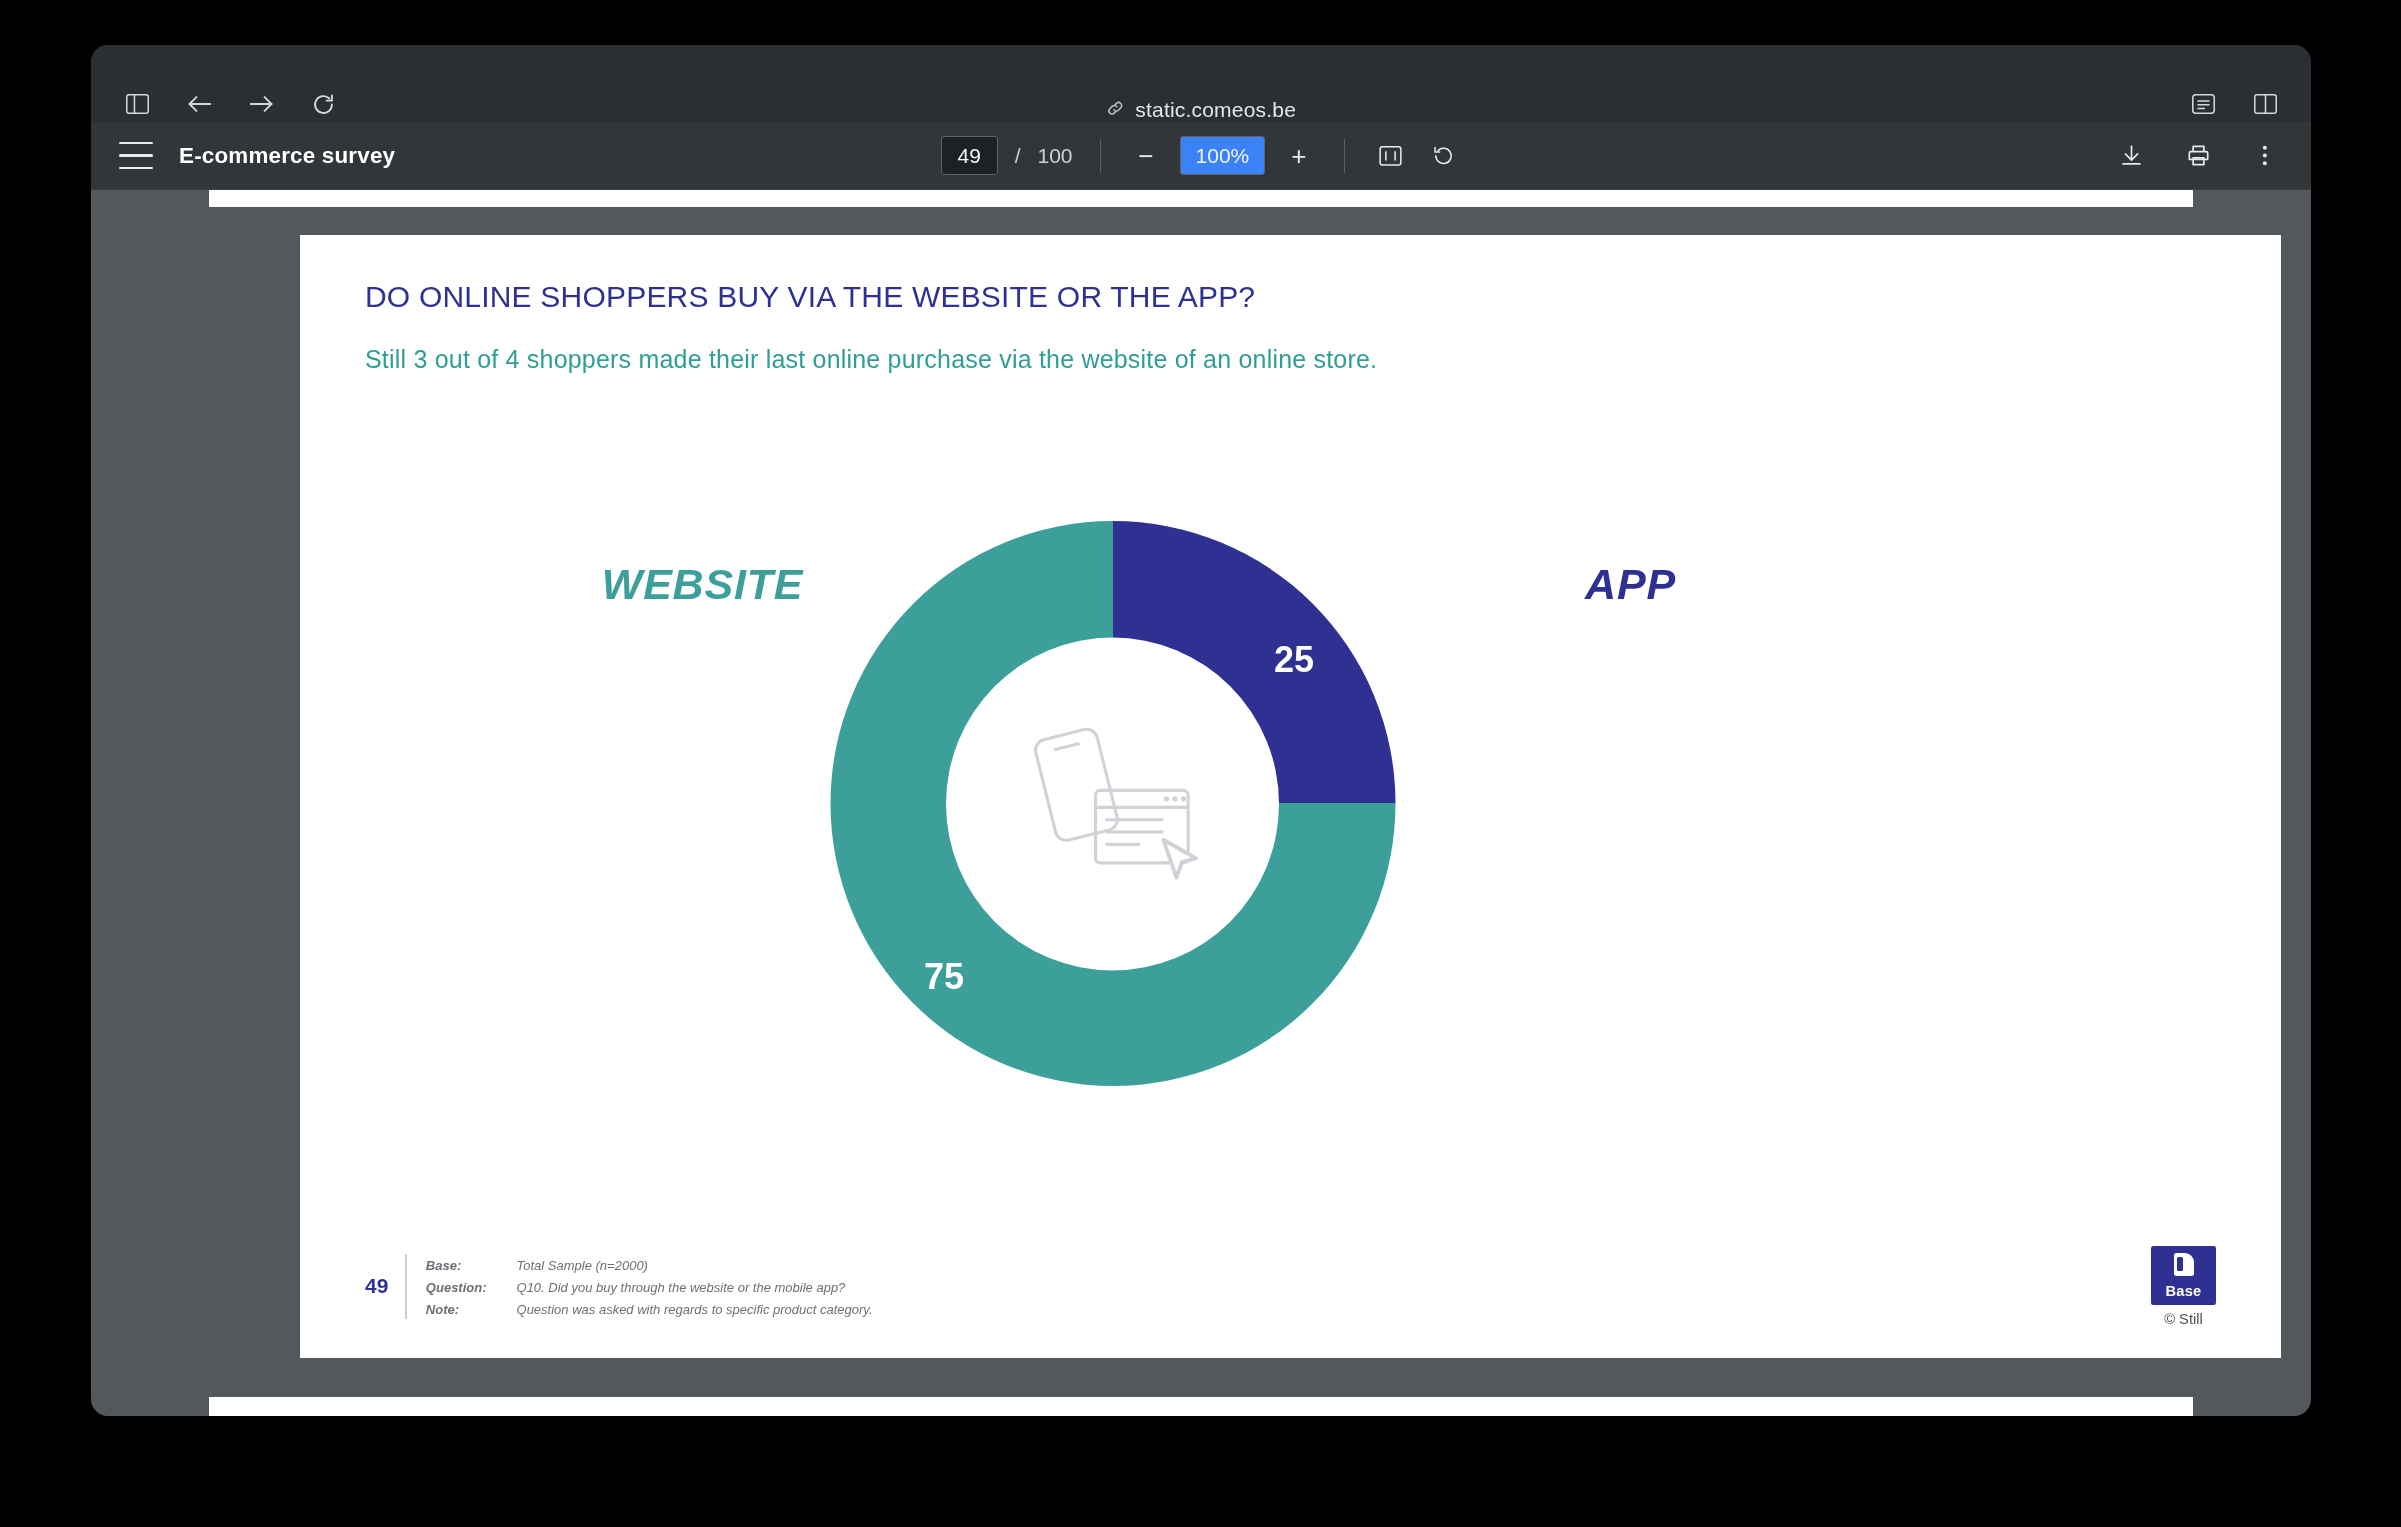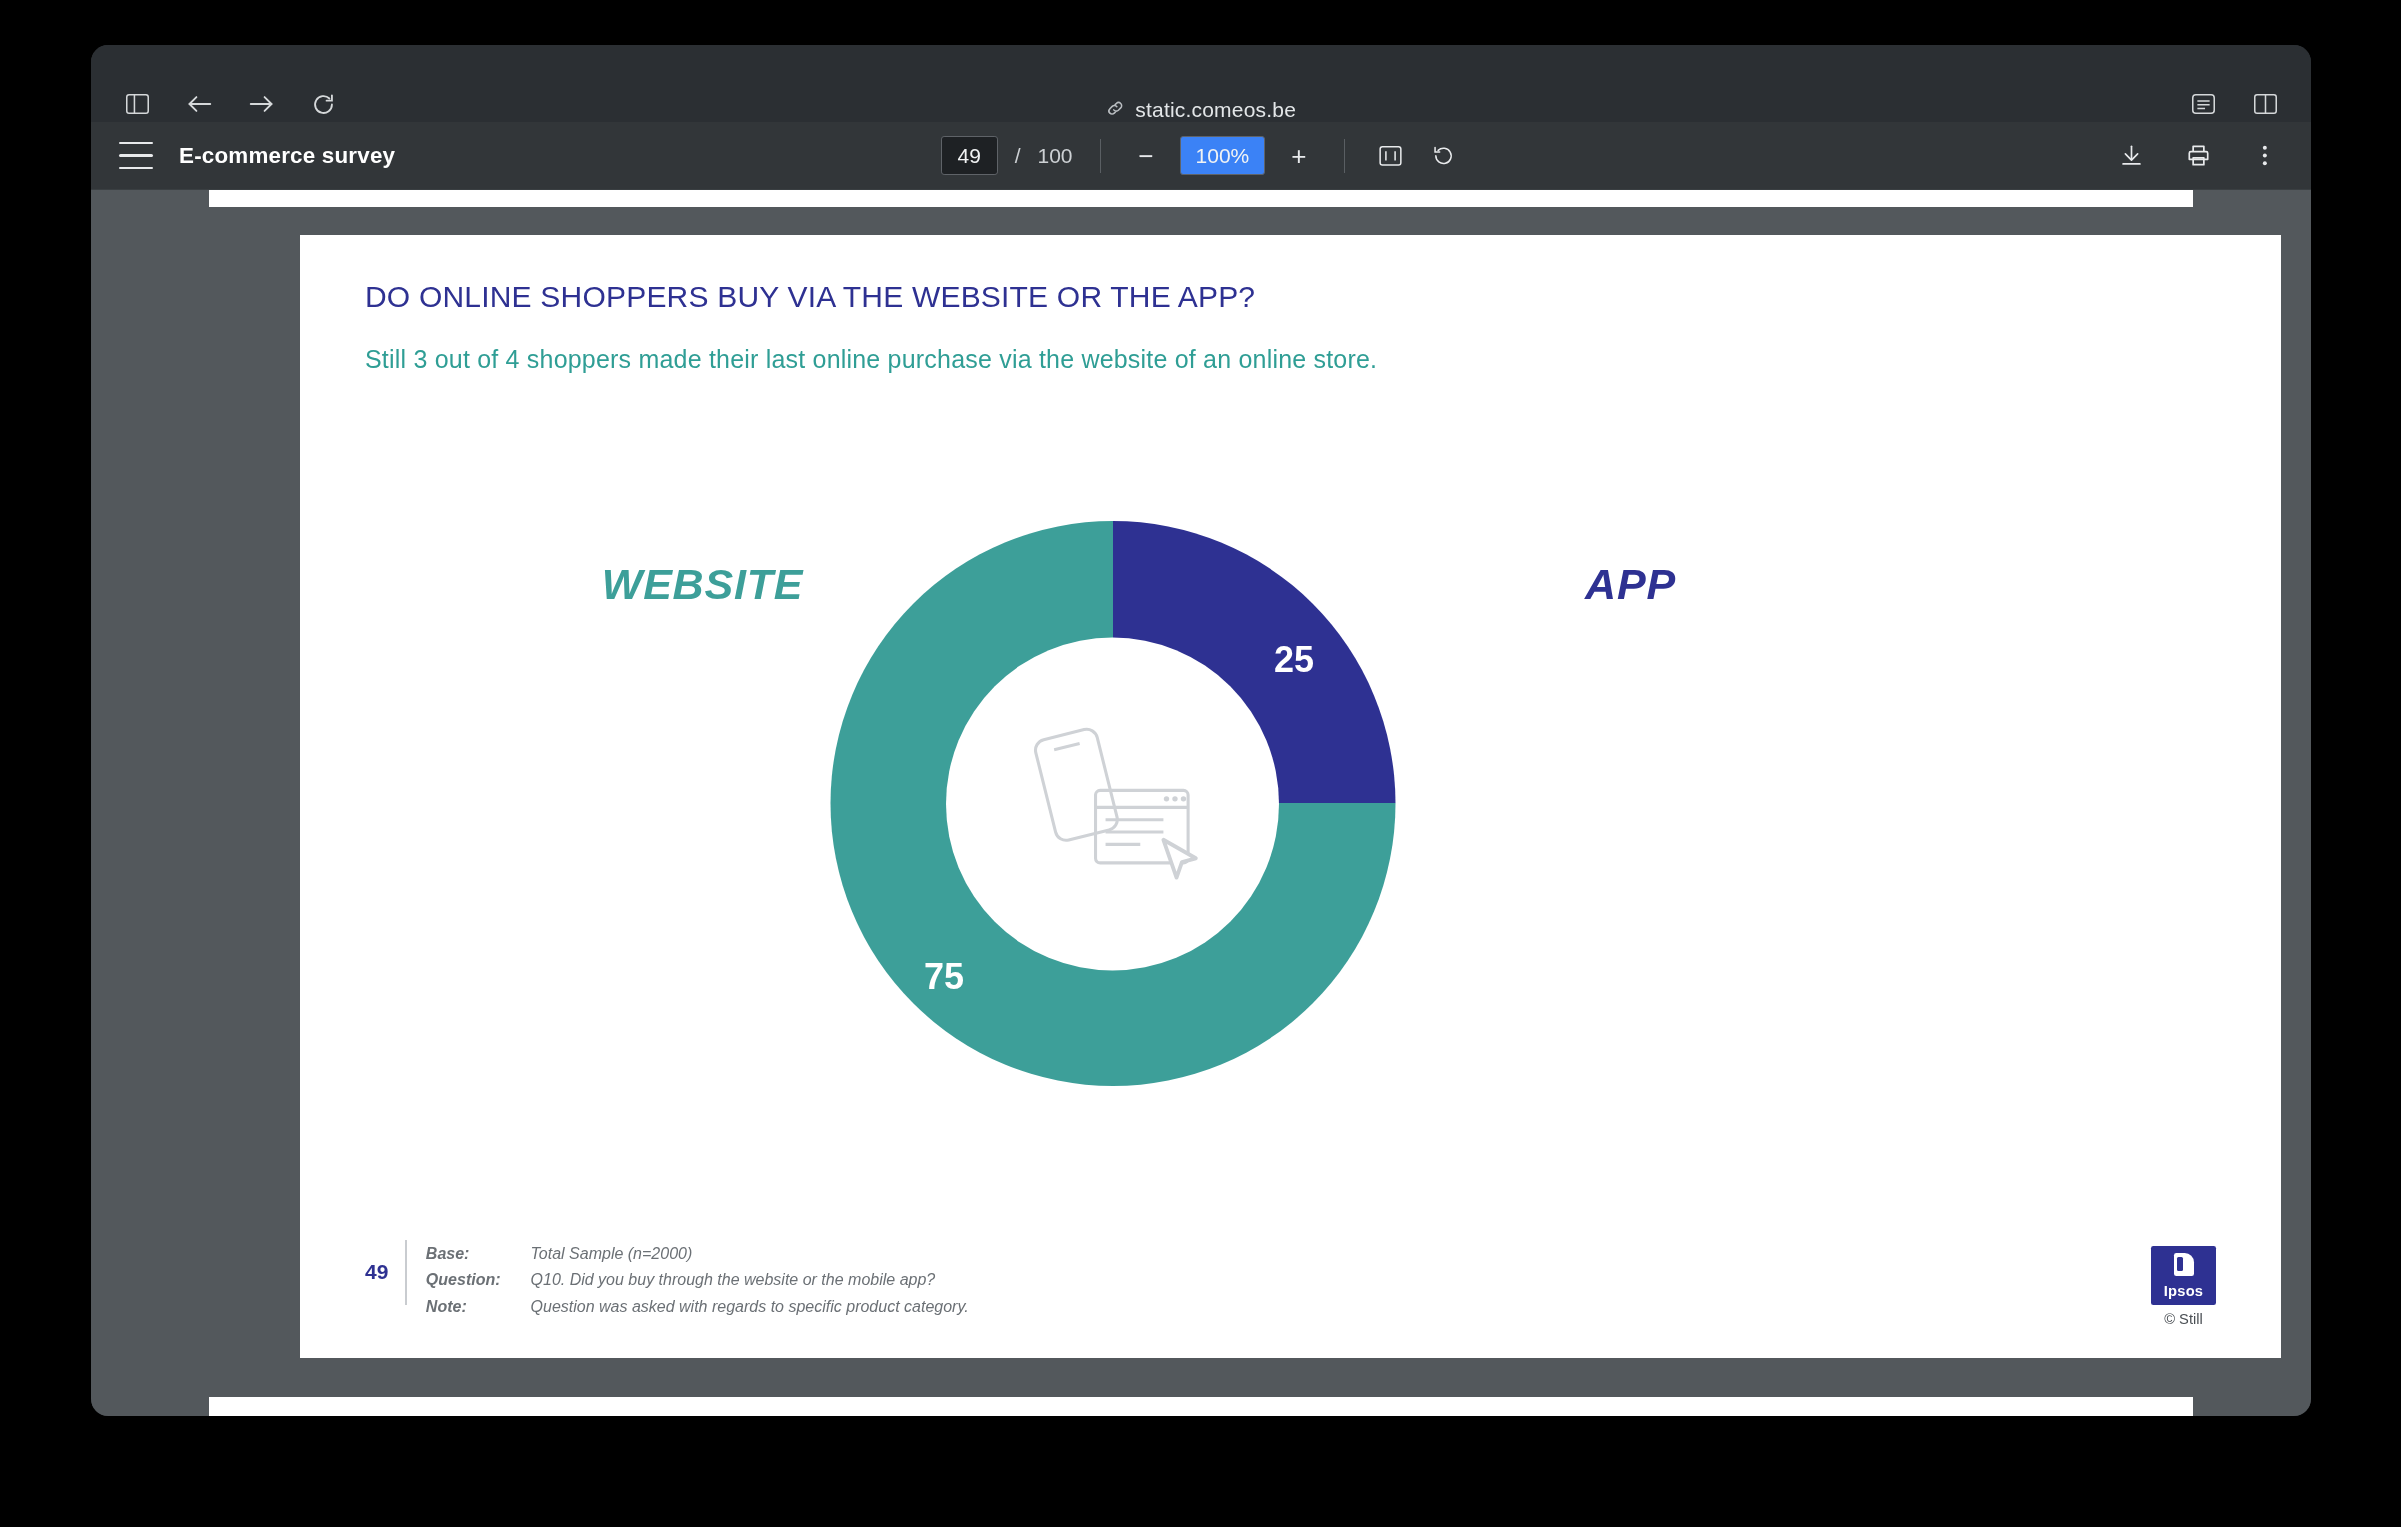--- a/index.html
+++ b/index.html
@@ -254,21 +254,21 @@
     font-size: 21px;
     font-weight: bold;
     padding-top: 20px;
   }
   .footer-rule {
     width: 1.5px;
     height: 65px;
     background: #c9ccd0;
   }
   .footer-table {
-    font-size: 16px;
+    font-size: 13px;
     color: #6b7075;
     font-style: italic;
     line-height: 1.55;
   }
   .footer-table td { padding-right: 28px; white-space: nowrap; vertical-align: top; }
   .footer-key { font-weight: bold; }
   .ipsos {
     position: absolute;
     right: 65px;
     bottom: 31px;
@@ -488,21 +488,21 @@
               <td class="footer-key">Note:</td>
               <td>Question was asked with regards to specific product category.</td>
             </tr>
           </tbody>
             </table>
         </div>
 
         <div class="ipsos">
           <div class="ipsos-logo">
             <div class="mark"></div>
-            <div class="word">Ipsos</div>
+            <div class="word">Base</div>
           </div>
           <div class="ipsos-cap">© Still</div>
         </div>
       </div>
     </div>
 
   </div>
 </div>
 
 

